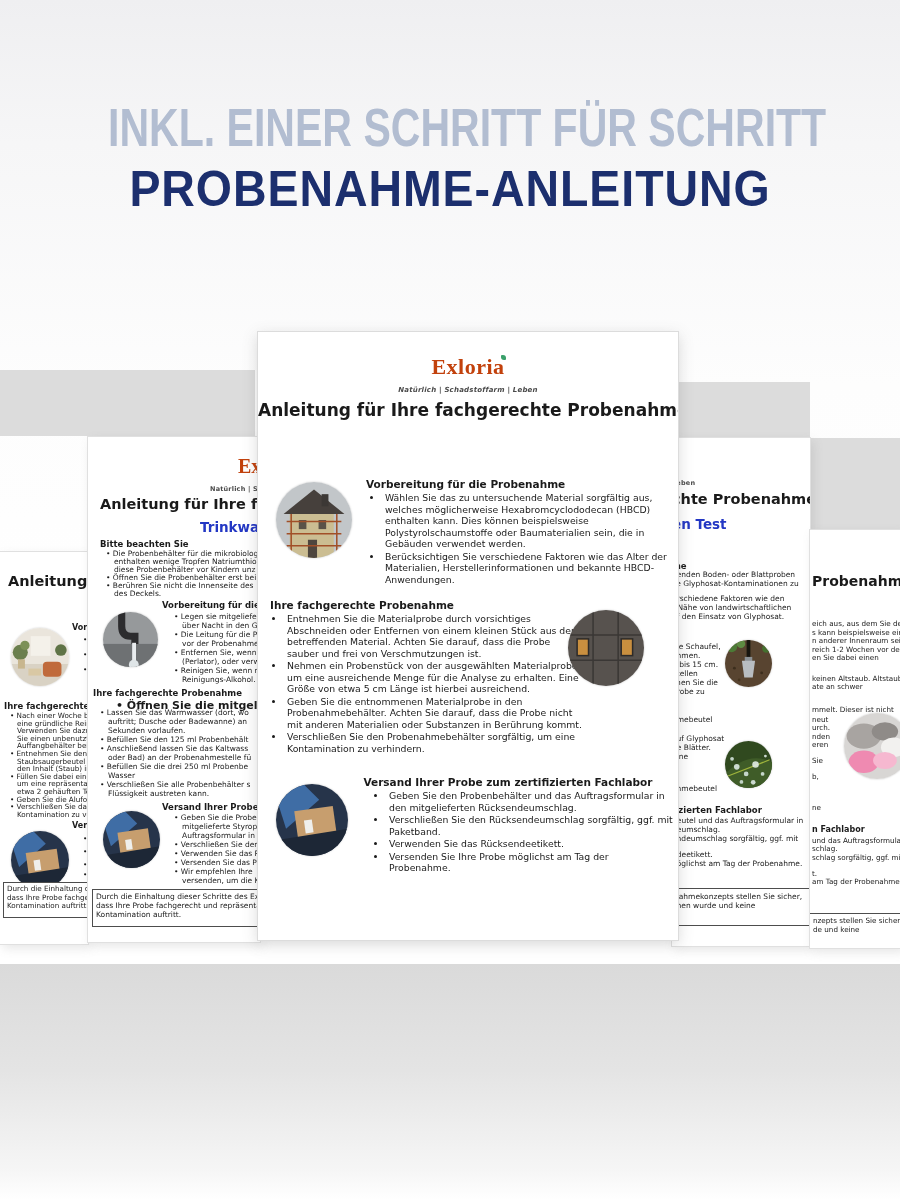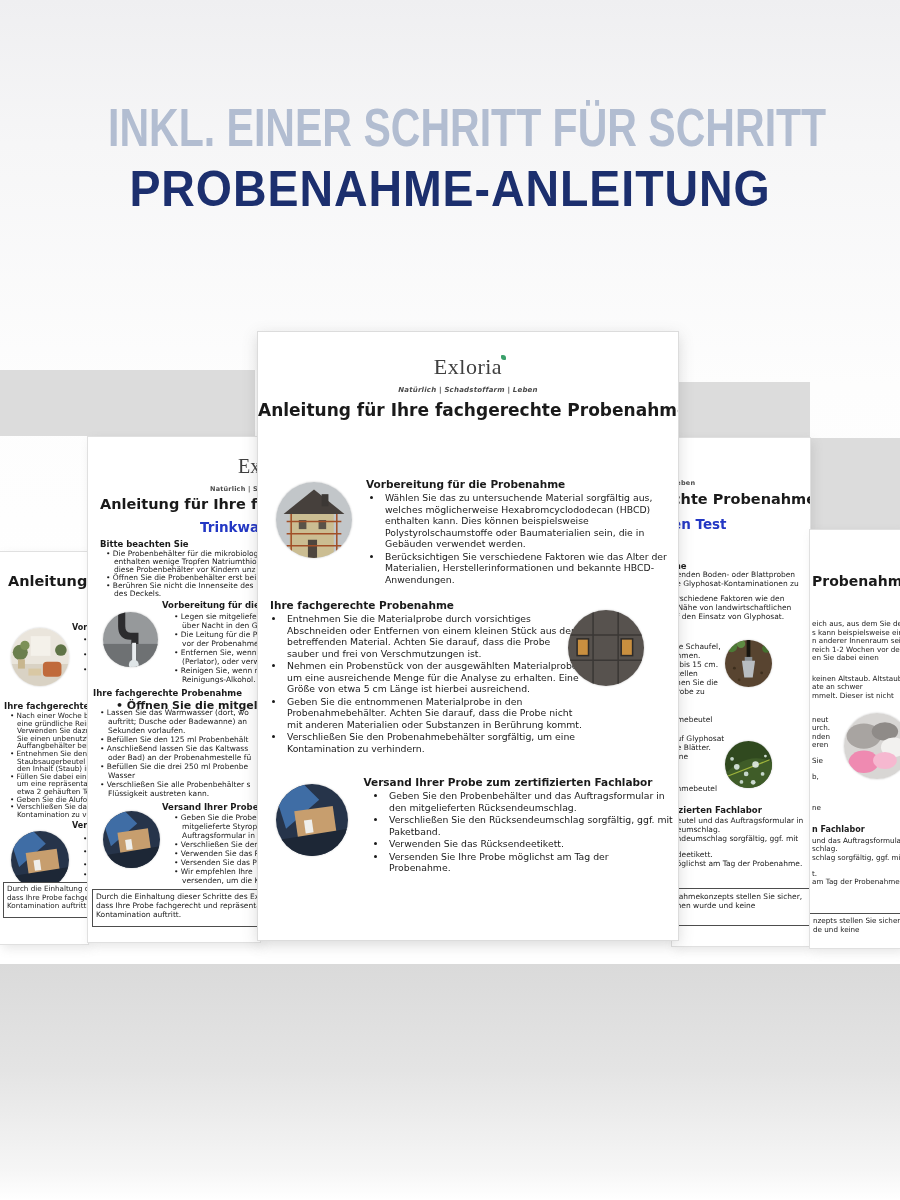--- a/index.html
+++ b/index.html
@@ -11,21 +11,21 @@
   #hl1{top:100px;font-size:54px;color:#b2bdd1;transform:scaleX(.76);transform-origin:center;}
   #hl2{top:164px;font-size:50px;color:#1c2f6e;transform:scaleX(.93);transform-origin:center;letter-spacing:1px;}
   .sheet{position:absolute;background:#dcdcdc;}
   #band{position:absolute;left:0;top:964px;width:900px;height:236px;
     background:linear-gradient(180deg,#dadada 0%,#e4e4e4 45%,#f6f6f6 88%,#ffffff 100%);}
   .pg{position:absolute;background:#fff;overflow:hidden;
     box-shadow:0 0 0 1px #e0e0e0,3px 4px 10px rgba(110,110,110,.18);}
   .ln{position:absolute;white-space:nowrap;line-height:1;color:#1a1a1a;}
   .bd{font-weight:bold}
   .blu{color:#2337c4}
-  .logo{font-family:"Liberation Serif",serif;font-weight:normal;color:#404040;}
+  .logo{font-family:"Liberation Serif",serif;font-weight:bold;color:#c2410c;}
   .tag{color:#4a4a4a;font-weight:bold;letter-spacing:.2px;}
   .cx{left:0;right:0;text-align:center;}
   .circ{position:absolute;border-radius:50%;overflow:hidden;box-shadow:0 0 2px rgba(0,0,0,.25);}
   .circ svg{display:block;width:100%;height:100%;}
   .bl{position:absolute;margin:0;padding-left:13px;font-size:9.3px;line-height:1.24;color:#1a1a1a;}
   .bl li{margin:0 0 1px 0;padding-left:2px;}
   .fbox{position:absolute;border:1px solid #4d4d4d;color:#1a1a1a;background:#fff;}
   .fbox div{white-space:nowrap;line-height:1.2;}
   #center-footer{white-space:normal;line-height:1.25;}
   .leafdot{position:absolute;width:5px;height:5px;background:#3aa06a;border-radius:1px 60% 1px 60%;}
@@ -231,21 +231,21 @@
 
   <div class="pg" style="left:810px;top:530px;width:92px;height:418px;">
     <div class="ln bd" style="left:2px;top:44px;font-size:14px;">Probenahme</div>
     <div class="ln" style="left:2px;top:90px;font-size:7.2px;">eich aus, aus dem Sie den</div>
     <div class="ln" style="left:2px;top:99px;font-size:7.2px;">s kann beispielsweise ein</div>
     <div class="ln" style="left:2px;top:107px;font-size:7.2px;">n anderer Innenraum sein.</div>
     <div class="ln" style="left:2px;top:116px;font-size:7.2px;">reich 1-2 Wochen vor der</div>
     <div class="ln" style="left:2px;top:124px;font-size:7.2px;">en Sie dabei einen</div>
     <div class="ln" style="left:2px;top:145px;font-size:7.2px;">keinen Altstaub. Altstaub</div>
     <div class="ln" style="left:2px;top:153px;font-size:7.2px;">ate an schwer</div>
-    <div class="ln" style="left:2px;top:162px;font-size:7.2px;">mmelt. Dieser ist nicht</div>
+    <div class="ln" style="left:2px;top:176px;font-size:7.2px;">mmelt. Dieser ist nicht</div>
     <div class="circ" style="left:34px;top:183px;width:66px;height:66px;">
       <svg viewBox="0 0 100 100" xmlns="http://www.w3.org/2000/svg">
         <rect width="100" height="100" fill="#d8d6d4"></rect>
         <ellipse cx="30" cy="35" rx="26" ry="19" fill="#a8a4a1"></ellipse>
         <ellipse cx="62" cy="28" rx="20" ry="14" fill="#8f8b88"></ellipse>
         <ellipse cx="75" cy="52" rx="19" ry="15" fill="#f2f1ef"></ellipse>
         <ellipse cx="30" cy="74" rx="23" ry="17" fill="#ef8ab1"></ellipse>
         <ellipse cx="62" cy="72" rx="18" ry="13" fill="#f6b8d0"></ellipse>
       </svg>
     </div>

